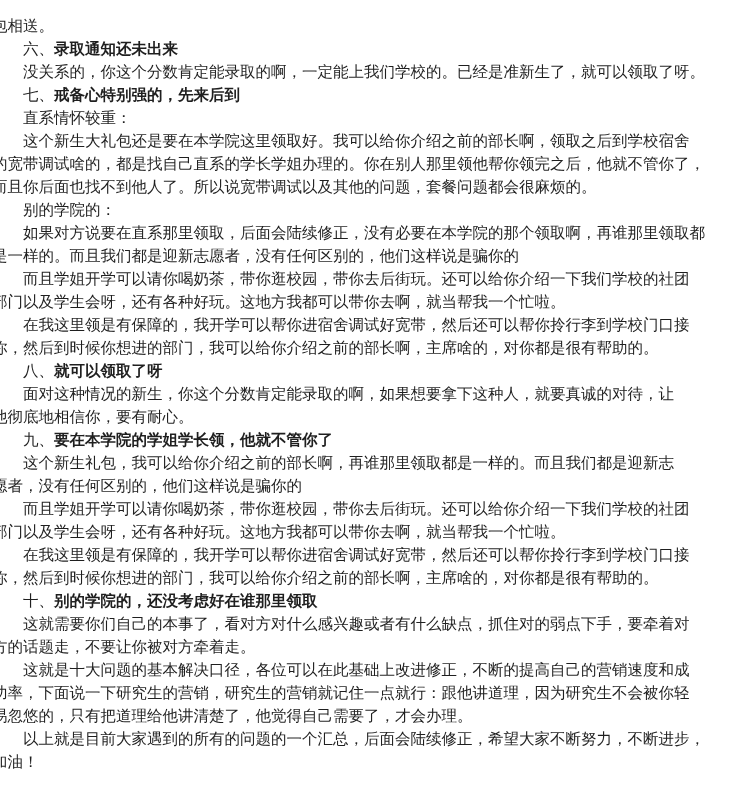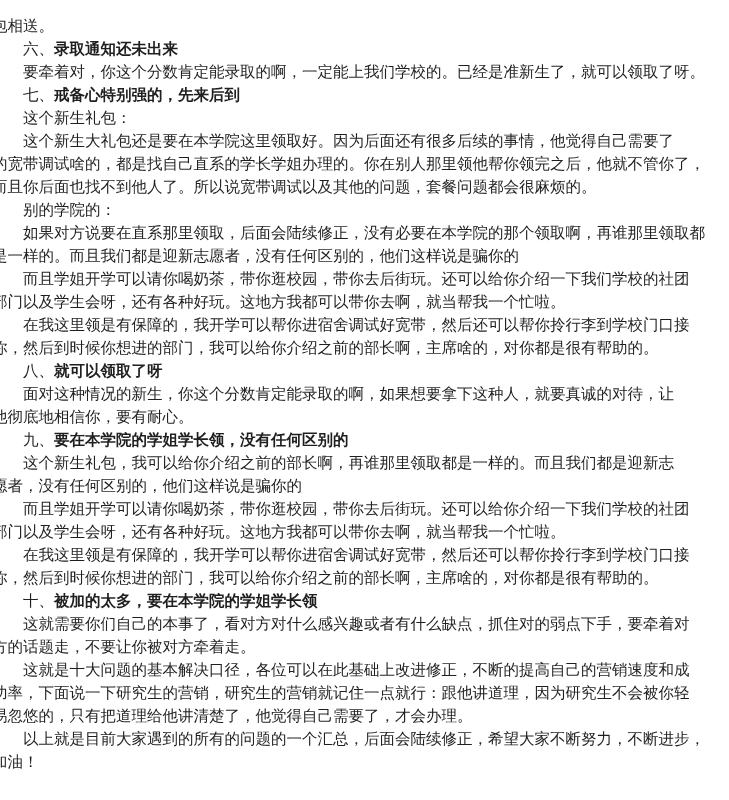--- a/index.html
+++ b/index.html
@@ -36,44 +36,44 @@
     margin-top: 17px;
   }
 </style>
 </head>
 <body>
 
 <div class="viewport" style="background: rgb(255, 255, 255);">
   <div class="doc-lines" style="color: rgb(31, 31, 31);">
       <div class="doc-line cont"><span class="part-num">包相送。</span><span class="part-title"></span></div>
       <div class="doc-line heading"><span class="part-num">六、</span><span class="part-title">录取通知还未出来</span></div>
-      <div class="doc-line indent"><span class="part-num">要牵着对，你这个分数肯定能录取的啊，一定能上我们学校的。已经是准新生了，就可以领取了呀。</span><span class="part-title"></span></div>
+      <div class="doc-line indent"><span class="part-num">没关系的，你这个分数肯定能录取的啊，一定能上我们学校的。已经是准新生了，就可以领取了呀。</span><span class="part-title"></span></div>
       <div class="doc-line heading"><span class="part-num">七、</span><span class="part-title">戒备心特别强的，先来后到</span></div>
-      <div class="doc-line indent"><span class="part-num">这个新生礼包：</span><span class="part-title"></span></div>
-      <div class="doc-line indent"><span class="part-num">这个新生大礼包还是要在本学院这里领取好。因为后面还有很多后续的事情，他觉得自己需要了</span><span class="part-title"></span></div>
+      <div class="doc-line indent"><span class="part-num">直系情怀较重：</span><span class="part-title"></span></div>
+      <div class="doc-line indent"><span class="part-num">这个新生大礼包还是要在本学院这里领取好。我可以给你介绍之前的部长啊，领取之后到学校宿舍</span><span class="part-title"></span></div>
       <div class="doc-line cont"><span class="part-num">的宽带调试啥的，都是找自己直系的学长学姐办理的。你在别人那里领他帮你领完之后，他就不管你了，</span><span class="part-title"></span></div>
       <div class="doc-line cont"><span class="part-num">而且你后面也找不到他人了。所以说宽带调试以及其他的问题，套餐问题都会很麻烦的。</span><span class="part-title"></span></div>
       <div class="doc-line indent"><span class="part-num">别的学院的：</span><span class="part-title"></span></div>
       <div class="doc-line indent"><span class="part-num">如果对方说要在直系那里领取，后面会陆续修正，没有必要在本学院的那个领取啊，再谁那里领取都</span><span class="part-title"></span></div>
       <div class="doc-line cont"><span class="part-num">是一样的。而且我们都是迎新志愿者，没有任何区别的，他们这样说是骗你的</span><span class="part-title"></span></div>
       <div class="doc-line indent"><span class="part-num">而且学姐开学可以请你喝奶茶，带你逛校园，带你去后街玩。还可以给你介绍一下我们学校的社团</span><span class="part-title"></span></div>
       <div class="doc-line cont"><span class="part-num">部门以及学生会呀，还有各种好玩。这地方我都可以带你去啊，就当帮我一个忙啦。</span><span class="part-title"></span></div>
       <div class="doc-line indent"><span class="part-num">在我这里领是有保障的，我开学可以帮你进宿舍调试好宽带，然后还可以帮你拎行李到学校门口接</span><span class="part-title"></span></div>
       <div class="doc-line cont"><span class="part-num">你，然后到时候你想进的部门，我可以给你介绍之前的部长啊，主席啥的，对你都是很有帮助的。</span><span class="part-title"></span></div>
       <div class="doc-line heading"><span class="part-num">八、</span><span class="part-title">就可以领取了呀</span></div>
       <div class="doc-line indent"><span class="part-num">面对这种情况的新生，你这个分数肯定能录取的啊，如果想要拿下这种人，就要真诚的对待，让</span><span class="part-title"></span></div>
       <div class="doc-line cont"><span class="part-num">他彻底地相信你，要有耐心。</span><span class="part-title"></span></div>
-      <div class="doc-line heading"><span class="part-num">九、</span><span class="part-title">要在本学院的学姐学长领，没有任何区别的</span></div>
+      <div class="doc-line heading"><span class="part-num">九、</span><span class="part-title">要在本学院的学姐学长领，他就不管你了</span></div>
       <div class="doc-line indent"><span class="part-num">这个新生礼包，我可以给你介绍之前的部长啊，再谁那里领取都是一样的。而且我们都是迎新志</span><span class="part-title"></span></div>
       <div class="doc-line cont"><span class="part-num">愿者，没有任何区别的，他们这样说是骗你的</span><span class="part-title"></span></div>
       <div class="doc-line indent"><span class="part-num">而且学姐开学可以请你喝奶茶，带你逛校园，带你去后街玩。还可以给你介绍一下我们学校的社团</span><span class="part-title"></span></div>
       <div class="doc-line cont"><span class="part-num">部门以及学生会呀，还有各种好玩。这地方我都可以带你去啊，就当帮我一个忙啦。</span><span class="part-title"></span></div>
       <div class="doc-line indent"><span class="part-num">在我这里领是有保障的，我开学可以帮你进宿舍调试好宽带，然后还可以帮你拎行李到学校门口接</span><span class="part-title"></span></div>
       <div class="doc-line cont"><span class="part-num">你，然后到时候你想进的部门，我可以给你介绍之前的部长啊，主席啥的，对你都是很有帮助的。</span><span class="part-title"></span></div>
-      <div class="doc-line heading"><span class="part-num">十、</span><span class="part-title">被加的太多，要在本学院的学姐学长领</span></div>
+      <div class="doc-line heading"><span class="part-num">十、</span><span class="part-title">别的学院的，还没考虑好在谁那里领取</span></div>
       <div class="doc-line indent"><span class="part-num">这就需要你们自己的本事了，看对方对什么感兴趣或者有什么缺点，抓住对的弱点下手，要牵着对</span><span class="part-title"></span></div>
       <div class="doc-line cont"><span class="part-num">方的话题走，不要让你被对方牵着走。</span><span class="part-title"></span></div>
       <div class="doc-line indent"><span class="part-num">这就是十大问题的基本解决口径，各位可以在此基础上改进修正，不断的提高自己的营销速度和成</span><span class="part-title"></span></div>
       <div class="doc-line cont"><span class="part-num">功率，下面说一下研究生的营销，研究生的营销就记住一点就行：跟他讲道理，因为研究生不会被你轻</span><span class="part-title"></span></div>
       <div class="doc-line cont"><span class="part-num">易忽悠的，只有把道理给他讲清楚了，他觉得自己需要了，才会办理。</span><span class="part-title"></span></div>
       <div class="doc-line indent"><span class="part-num">以上就是目前大家遇到的所有的问题的一个汇总，后面会陆续修正，希望大家不断努力，不断进步，</span><span class="part-title"></span></div>
       <div class="doc-line cont"><span class="part-num">加油！</span><span class="part-title"></span></div>
     </div>
 </div>
 

